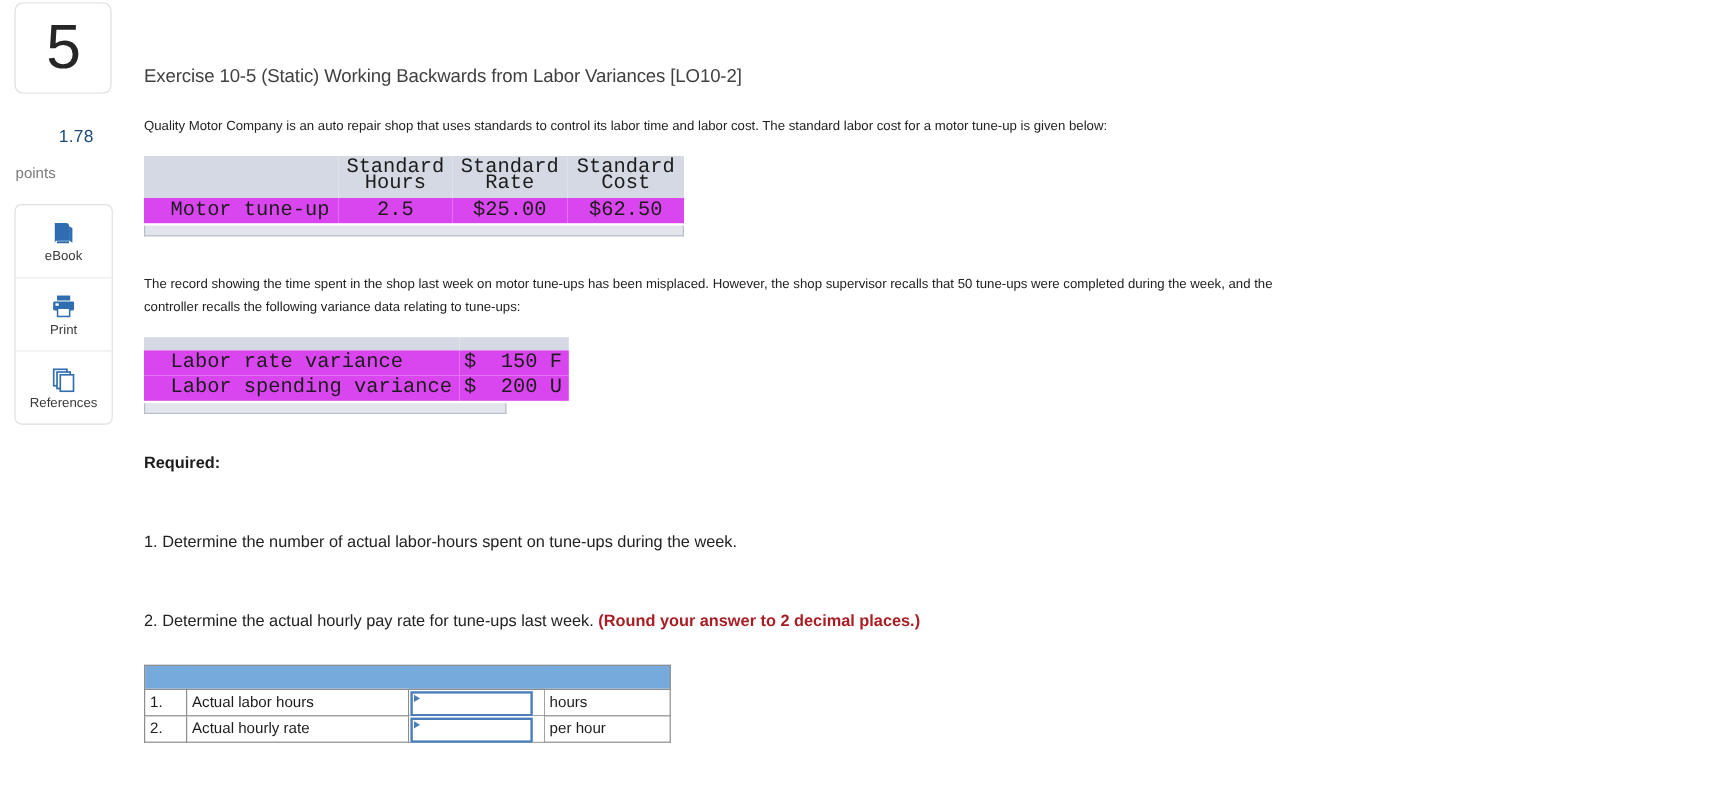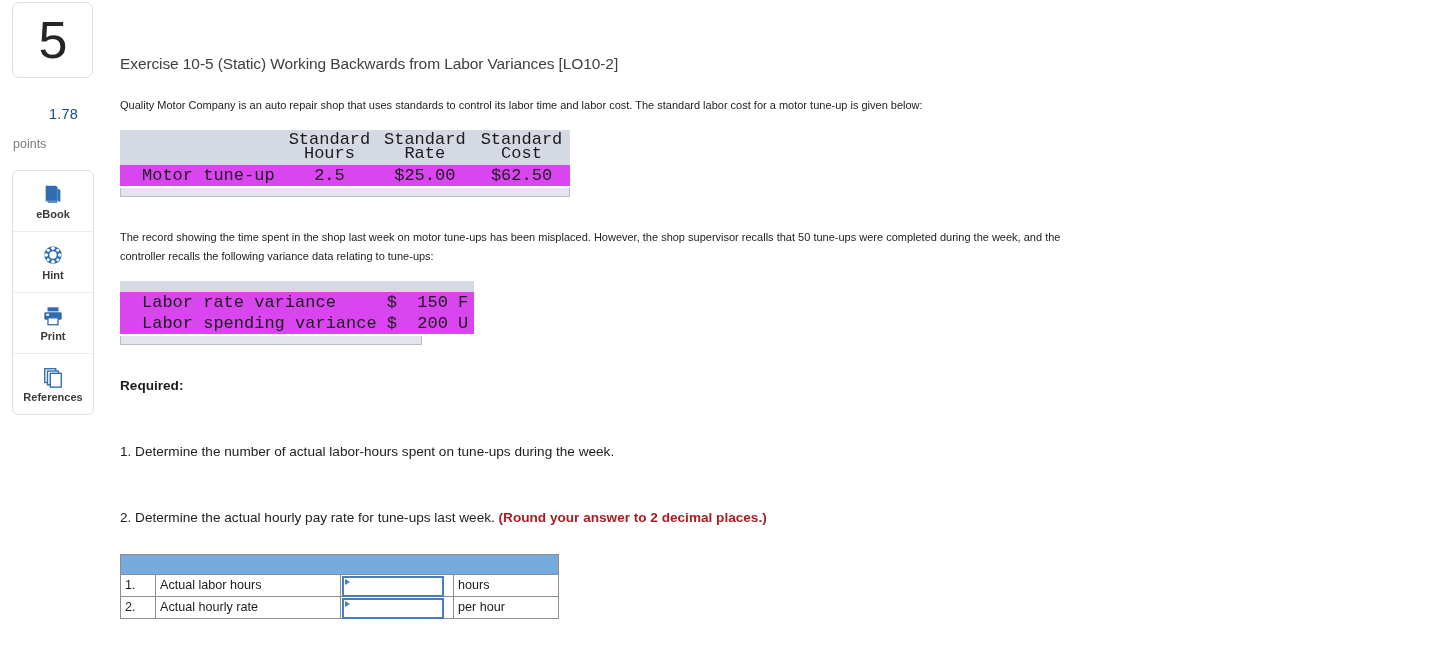--- a/index.html
+++ b/index.html
@@ -82,21 +82,20 @@
     align-items: center;
     justify-content: center;
     gap: 3px;
     cursor: pointer;
   }
   .tool-item:last-child { border-bottom: none; }
   .tool-item .tlabel {
     font-size: 11px;
     color: #3a3a3a;
     line-height: 12px;
-    font-weight: bold;
   }
   .tool-icon { width: 22px; height: 22px; display:block; }
 
   
   #main {
     position: absolute;
     left: 120px;
     top: 0;
     width: 1300px;
   }
@@ -250,37 +249,20 @@
       <span>
         <svg class="tool-icon" viewBox="0 0 24 24" aria-hidden="true">
           <path d="M4 3h10a3 3 0 0 1 3 3v13H7a3 3 0 0 0-3 3V3z" fill="#2f6cb0"></path>
           <path d="M6 19.5h11M6 21h11" stroke="#2f6cb0" stroke-width="1.2" fill="none"></path>
           <path d="M17 6l3 1.6V21l-3-2V6z" fill="#2f6cb0"></path>
         </svg>
       </span>
       <span class="tlabel">eBook</span>
     </div>
 
-    <div class="tool-item">
-      <span>
-        <svg class="tool-icon" viewBox="0 0 24 24" aria-hidden="true">
-          <circle cx="12" cy="12" r="9.5" fill="#2f6cb0"></circle>
-          <circle cx="12" cy="12" r="4" fill="#ffffff"></circle>
-          <circle cx="12" cy="4.6" r="2" fill="#ffffff"></circle>
-          <circle cx="12" cy="19.4" r="2" fill="#ffffff"></circle>
-          <circle cx="4.6" cy="12" r="2" fill="#ffffff"></circle>
-          <circle cx="19.4" cy="12" r="2" fill="#ffffff"></circle>
-          <circle cx="6.8" cy="6.8" r="1.7" fill="#ffffff"></circle>
-          <circle cx="17.2" cy="17.2" r="1.7" fill="#ffffff"></circle>
-          <circle cx="17.2" cy="6.8" r="1.7" fill="#ffffff"></circle>
-          <circle cx="6.8" cy="17.2" r="1.7" fill="#ffffff"></circle>
-        </svg>
-      </span>
-      <span class="tlabel">Hint</span>
-    </div>
 
     <div class="tool-item">
       <span>
         <svg class="tool-icon" viewBox="0 0 24 24" aria-hidden="true">
           <rect x="6" y="2.5" width="12" height="4.5" fill="#2f6cb0"></rect>
           <rect x="2.5" y="8" width="19" height="8" rx="1.2" fill="#2f6cb0"></rect>
           <rect x="4.6" y="9.6" width="3" height="2.2" fill="#ffffff"></rect>
           <rect x="6.5" y="14" width="11" height="7.5" fill="#ffffff" stroke="#2f6cb0" stroke-width="1.4"></rect>
         </svg>
       </span>

